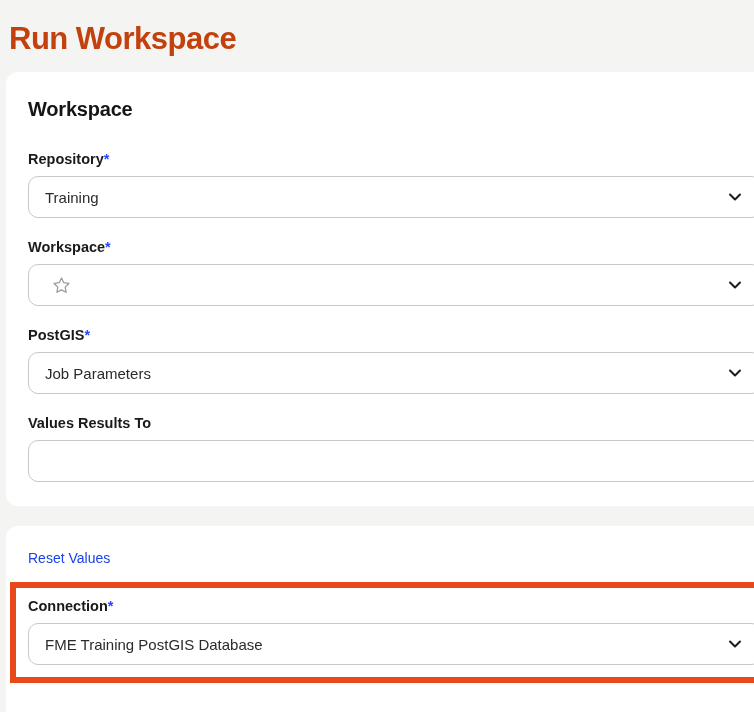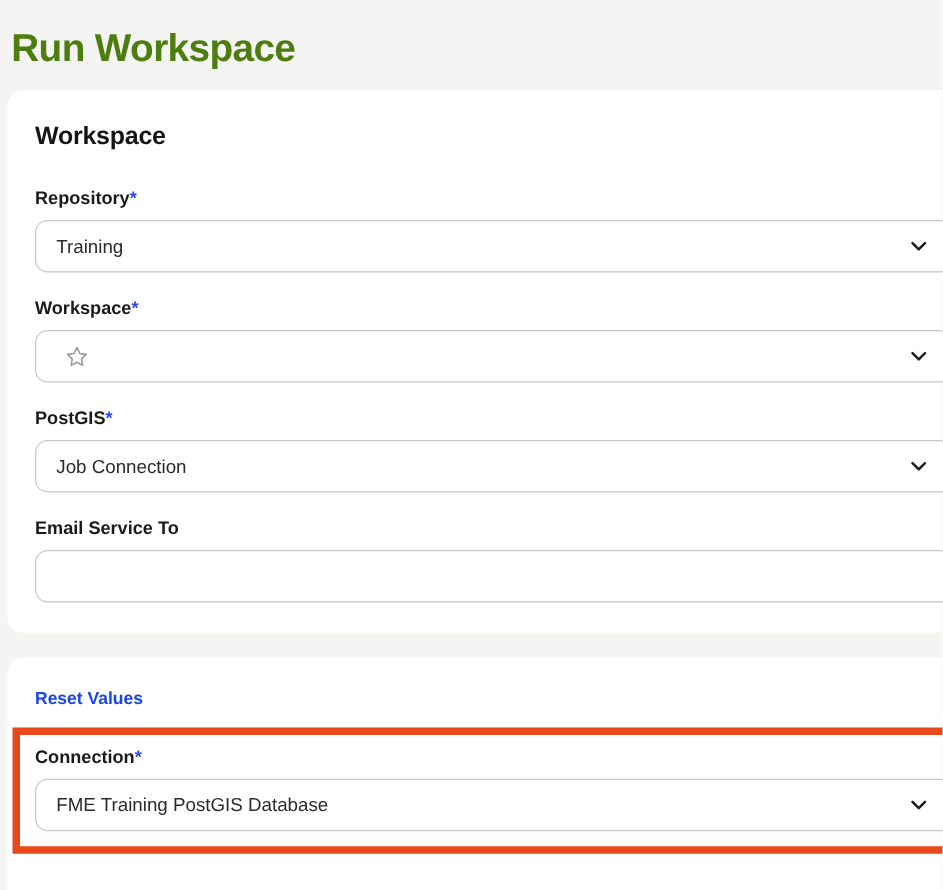--- a/index.html
+++ b/index.html
@@ -11,21 +11,21 @@
   html,body{width:754px;height:712px;overflow:hidden;}
   body{
     background:#f4f4f2;
     font-family:"Liberation Sans","DejaVu Sans",sans-serif;
     color:#1a1a1a;
   }
   .page-title{
     font-size:31px;
     font-weight:700;
     letter-spacing:-0.5px;
-    color:#4d7c0f;
+    color:#c2410c;
     padding:20px 0 0 9px;
     line-height:1.2;
   }
   .card{
     background:#ffffff;
     border-radius:12px;
     margin-left:6px;
     margin-right:-30px;
     padding:26px 22px 24px 22px;
   }
@@ -48,21 +48,20 @@
     display:flex;
     align-items:baseline;
     gap:14px;
     margin-bottom:16px;
   }
   .link{
     font-size:14px;
     color:var(--link);
     text-decoration:none;
     cursor:pointer;
-    font-weight:bold;
   }
   .field{margin-bottom:21px;}
   .field:last-child{margin-bottom:0;}
   .field-label{
     display:block;
     font-size:14.5px;
     font-weight:600;
     color:#1a1a1a;
     margin-bottom:9px;
   }
@@ -154,32 +153,32 @@
           </svg>
       </span>
     </div>
   </div>
 
   <div class="field">
     <label class="field-label">
       <span>PostGIS</span><span class="req">*</span>
     </label>
     <div class="control">
-      <span class="value">Job Connection</span>
+      <span class="value">Job Parameters</span>
       <span class="chev">
         <svg width="20" height="20" viewBox="0 0 24 24">
             <path d="M6 9l6 6 6-6" fill="none" stroke="#1c1c1c" stroke-width="2.4" stroke-linecap="round" stroke-linejoin="round"></path>
           </svg>
       </span>
     </div>
   </div>
 
   <div class="field">
     <label class="field-label">
-      <span>Email Service To</span>
+      <span>Values Results To</span>
     </label>
     <input class="text-input" type="text" value="" style="">
   </div>
 </section>
 
 <section class="card card-params">
   <div class="heading-row">
     <a class="link">Reset Values</a>
   </div>
 

